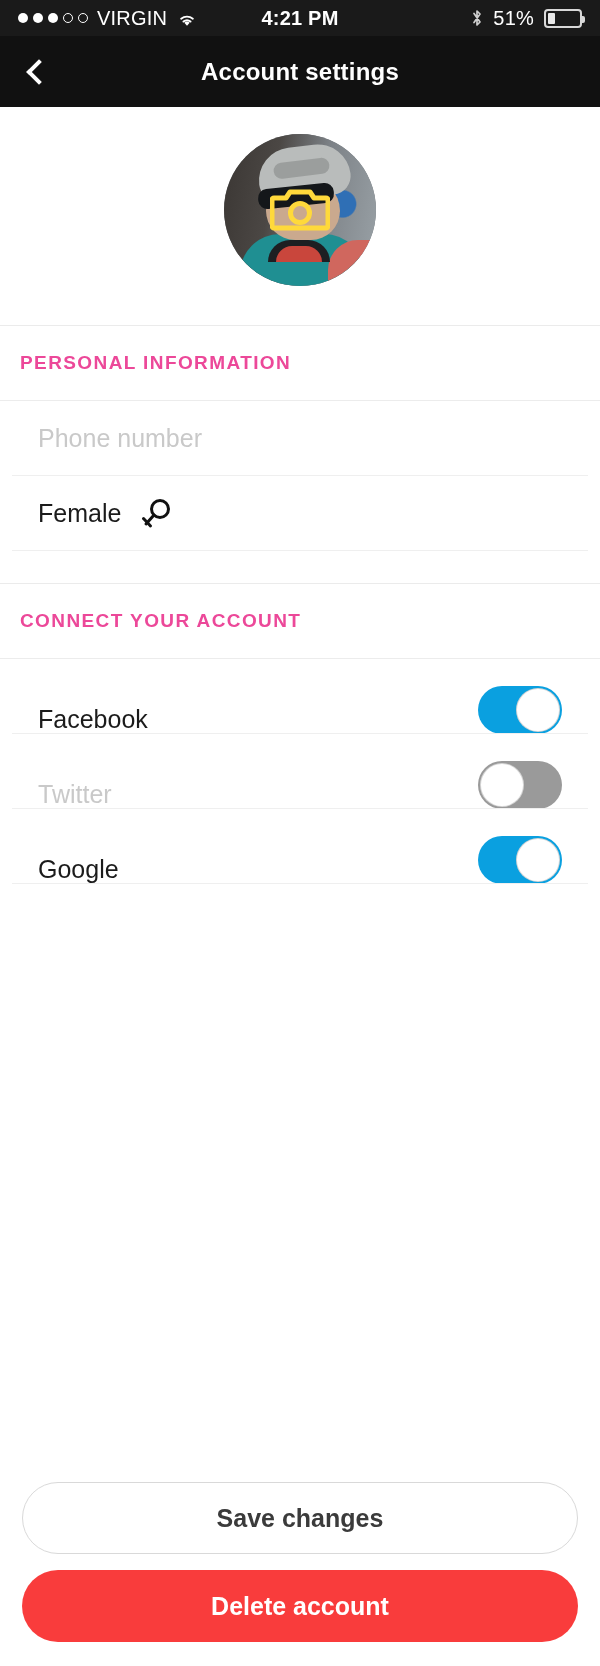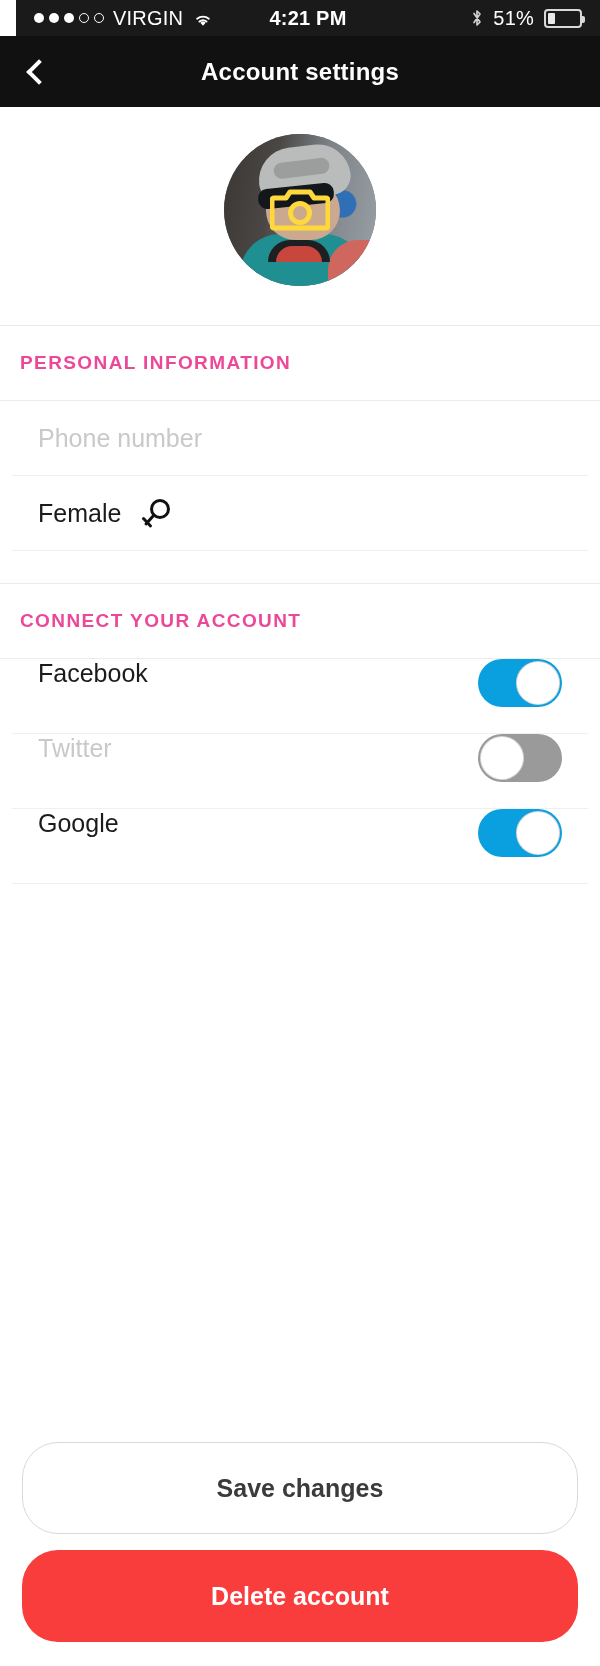--- a/index.html
+++ b/index.html
@@ -8,21 +8,21 @@
     background: #ffffff;
     font-family: "Liberation Sans", sans-serif;
     overflow: hidden;
   }
   .phone { position: relative; width: 600px; height: 1666px; background: #fff; }
 
   
   .statusbar {
     height: 36px; background: #1a1a1a; color: #fff;
     display: flex; align-items: center; padding: 0 18px;
-    font-size: 20px; letter-spacing: .2px; margin-left: 16px;
+    font-size: 20px; letter-spacing: .2px;
   }
   .sb-left { display: flex; align-items: center; gap: 9px; flex: 1; }
   .dots { display: flex; align-items: center; gap: 5px; }
   .dot { width: 10px; height: 10px; border-radius: 50%; background: #fff; }
   .dot.hollow { background: transparent; border: 1.5px solid #fff; }
   .carrier { font-size: 20px; }
   .wifi { display: inline-block; width: 22px; height: 16px; position: relative; }
   .sb-center { flex: 0 0 auto; font-size: 20px; font-weight: 600; }
   .sb-right { flex: 1; display: flex; align-items: center; justify-content: flex-end; gap: 10px; }
   .bt { width: 12px; height: 20px; }
@@ -91,37 +91,37 @@
 
   .section-header { height: 74px; display: flex; align-items: center; padding: 0 20px;
         font-size: 19px; font-weight: 700; letter-spacing: 1.4px; color: #ec4899; }
   .rule-full { height: 1px; background: #ececec; }
 
   
   .gender-row { display: flex; align-items: center; gap: 18px; }
   .venus { width: 34px; height: 34px; }
 
   
-  .toggle-row { position: relative; height: 75px; display: flex; align-items: flex-start;
+  .toggle-row { position: relative; height: 75px; display: flex; align-items: flex-end;
                 justify-content: space-between; padding: 0 38px; font-size: 25px;
                 color: #1b1b1b; cursor: pointer; }
   .toggle-row::after { content: ""; position: absolute; left: 12px; right: 12px; bottom: 0;
                 height: 1px; background: #efefef; }
   .toggle-row.off .tlabel { color: #c9c9c9; }
   .switch { width: 84px; height: 48px; border-radius: 24px; position: relative;
             background: #0aa0e0; flex: 0 0 auto; }
   .switch.off { background: #9a9a9a; }
   .knob { position: absolute; top: 2px; width: 44px; height: 44px; border-radius: 50%;
           background: #fff; border: 1.5px solid rgba(0,0,0,.16); }
   .switch .knob { right: 2px; }
   .switch.off .knob { left: 2px; right: auto; }
 
   
   .btn-area { position: absolute; left: 0; right: 0; bottom: 0; padding: 0 22px 24px; }
-  .btn { height: 92px; border-radius: 36px; display: flex; align-items: center;
+  .btn { height: 72px; border-radius: 36px; display: flex; align-items: center;
          justify-content: center; font-size: 25px; cursor: pointer; }
   .btn-save { background: #fff; border: 1.5px solid #d9d9d9; color: #3b3b3b;
               font-weight: 600; margin-bottom: 16px; }
   .btn-delete { background: #f93c3c; color: #fff; font-weight: 700; }
 </style>
 </head>
 <body>
 
 <div class="phone">
 

